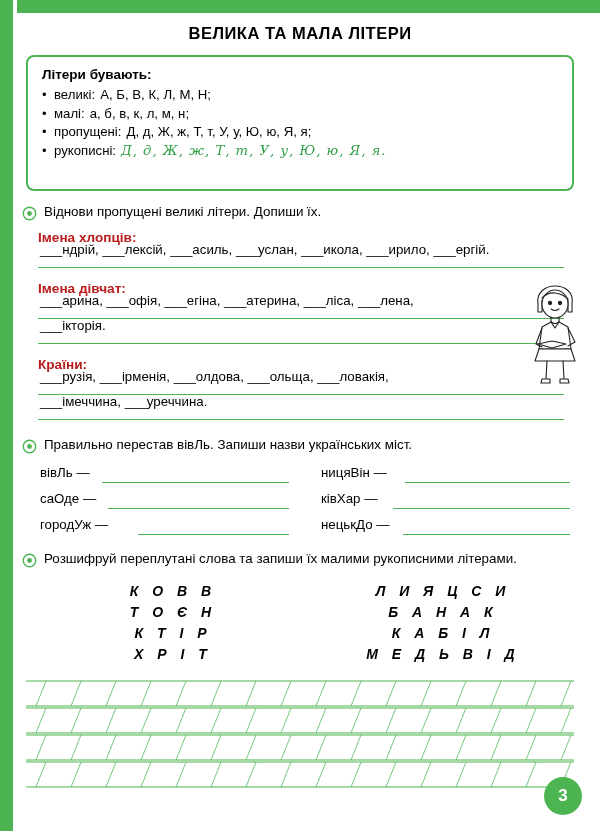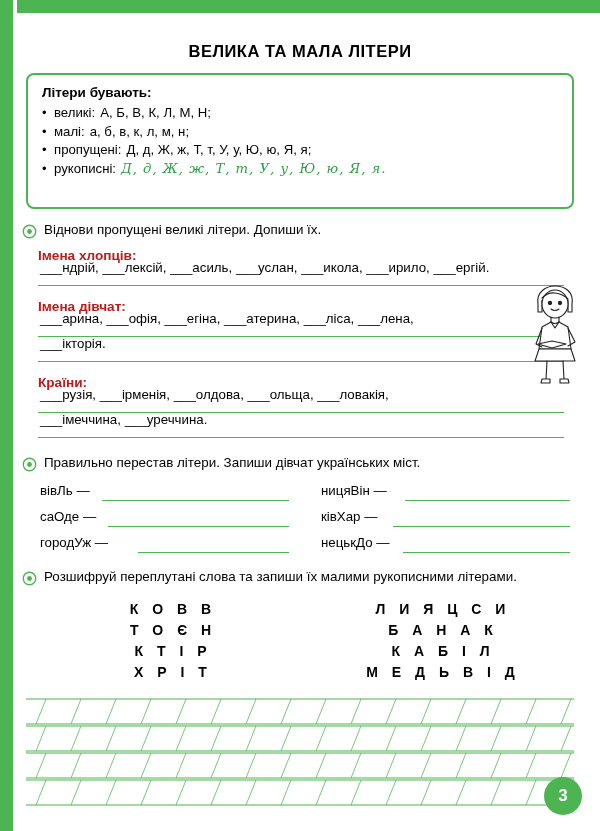--- a/index.html
+++ b/index.html
@@ -49,21 +49,20 @@
     left: 22px;
     top: 24px;
     width: 556px;
   }
   .title {
     text-align: center;
     font-weight: bold;
     font-size: 16.5px;
     letter-spacing: 0.5px;
     color: #000;
-    margin-top: 18px;
     margin-bottom: 12px;
   }
   .rules-box {
     border: 2px solid #4cb551;
     border-radius: 8px;
     padding: 10px 14px 28px 14px;
     background: #ffffff;
     margin: 0 4px 0 4px;
   }
   .rules-head {
@@ -163,20 +162,21 @@
     background: #4cb551;
   }
   
   .scramble-wrap {
     display: flex;
     margin: 10px 0 0 16px;
   }
   .scramble-col {
     flex: 1 1 50%;
     text-align: center;
+    font-style: italic;
   }
   .scramble-word {
     font-size: 14px;
     font-weight: bold;
     letter-spacing: 5px;
     margin: 5px 0;
     color: #000;
   }
   
   .grid-area {
@@ -293,21 +293,21 @@
       <span class="rule-line"></span>
     </div>
 
     <div class="task">
       <span class="task-marker">
         <svg width="15" height="15" viewBox="0 0 15 15">
           <circle cx="7.5" cy="7.5" r="6.2" fill="none" stroke="#4cb551" stroke-width="1.4"></circle>
           <circle cx="7.5" cy="7.5" r="2.4" fill="#4cb551"></circle>
         </svg>
       </span>
-      <span class="task-text">Правильно перестав літери. Запиши дівчат українських міст.</span>
+      <span class="task-text">Правильно перестав вівЛь. Запиши назви українських міст.</span>
     </div>
 
     <div class="cities">
       <div class="cities-col">
         <div class="city-row">
           <span class="city-label">вівЛь —</span>
           <span class="city-line" style="left:64px;"></span>
         </div>
         <div class="city-row">
           <span class="city-label">саОде —</span>

